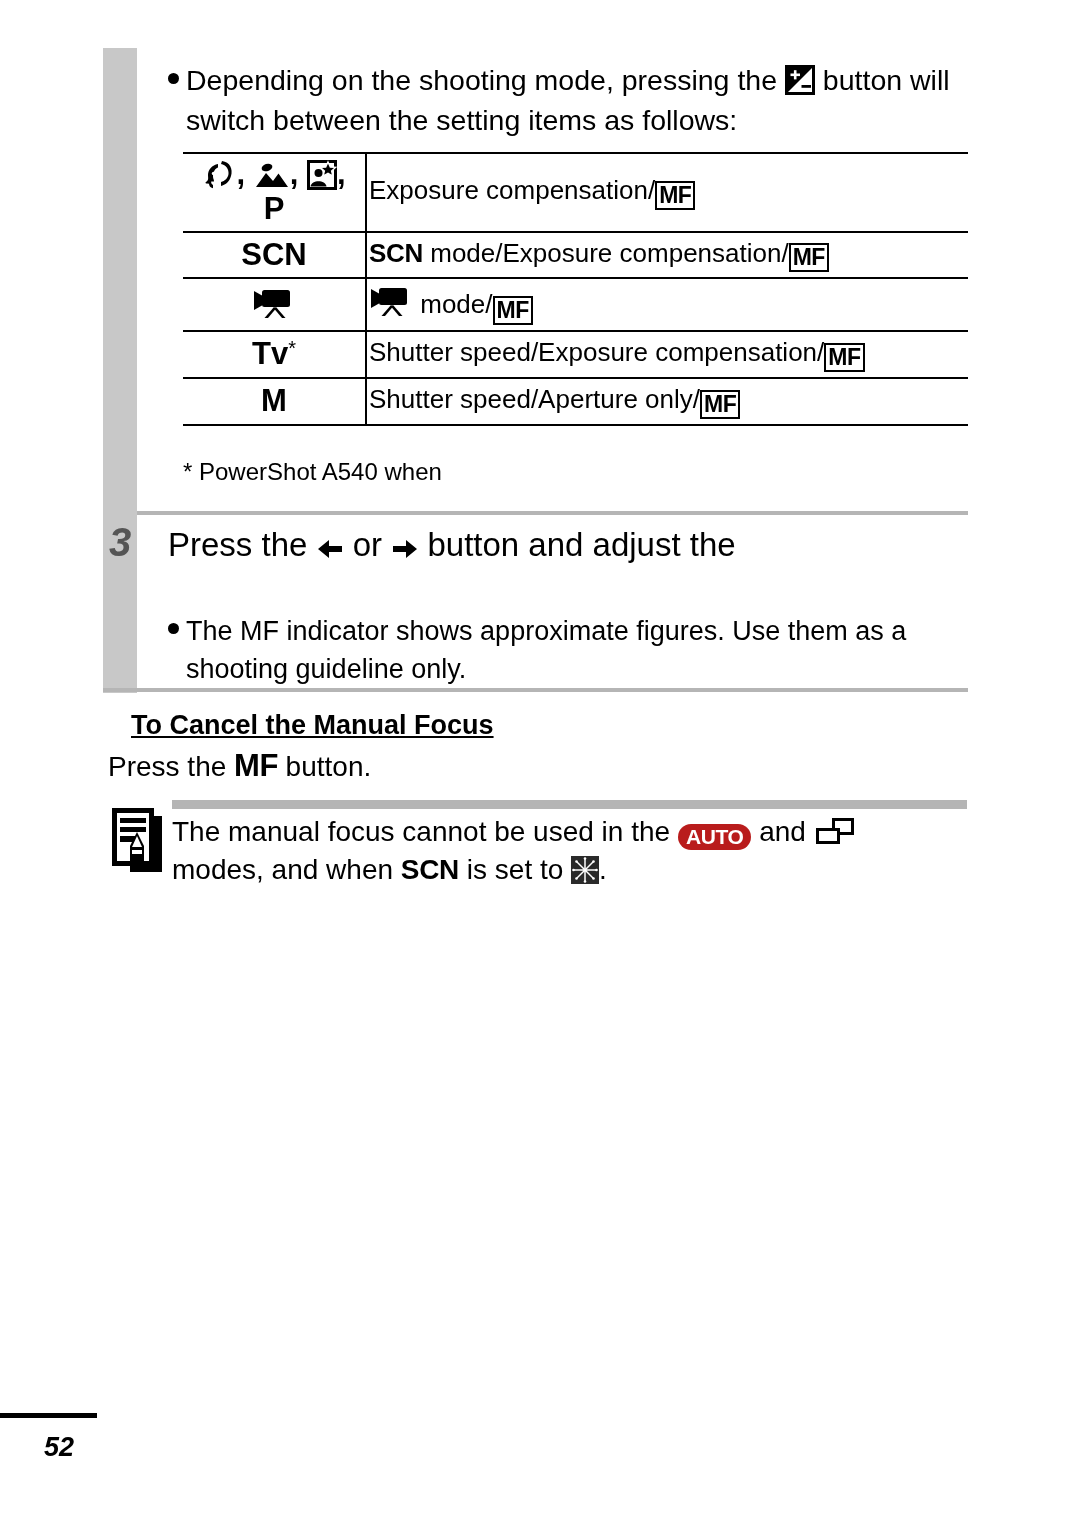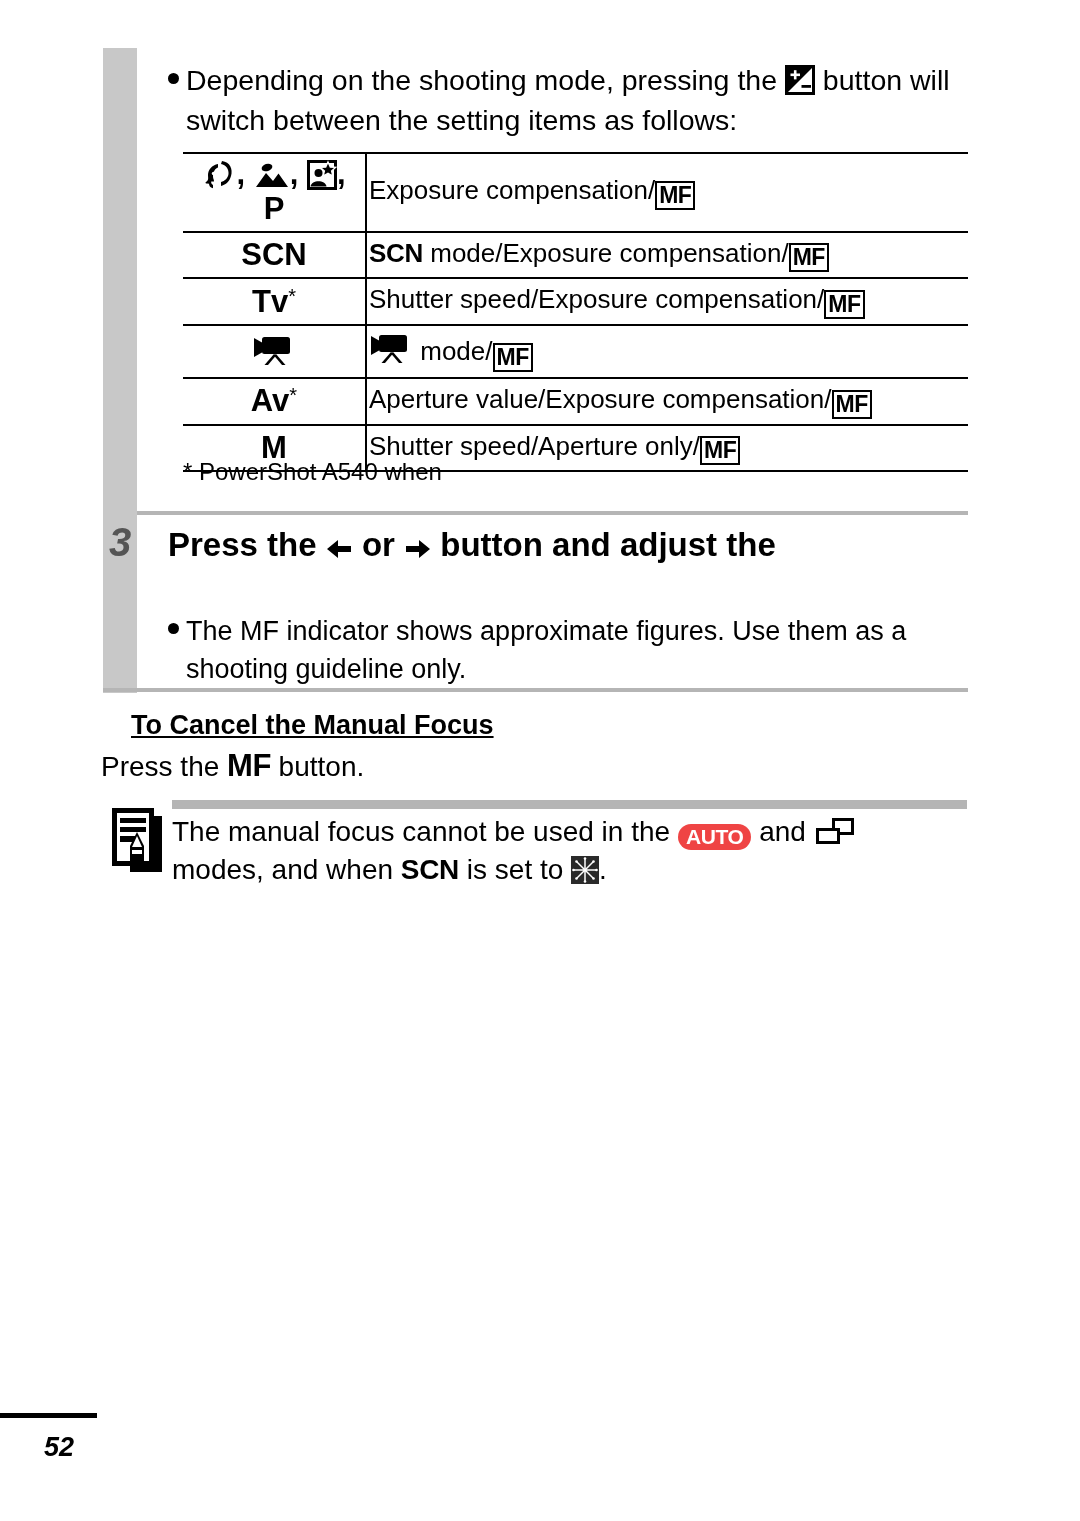--- a/index.html
+++ b/index.html
@@ -92,21 +92,21 @@
     font-weight: bold;
     font-size: 31px;
     letter-spacing: -0.5px;
   }
   .scn-bold {
     font-weight: bold;
     letter-spacing: -0.3px;
   }
   .auto-badge {
     display: inline-block;
-    background: #ef4444;
+    background: #b91c1c;
     color: #fff;
     border-radius: 999px;
     font-weight: bold;
     font-size: 21px;
     line-height: 26px;
     padding: 0 8px;
     letter-spacing: -0.4px;
     vertical-align: -0.12em;
   }
 
@@ -155,21 +155,21 @@
     font-size: 24px;
   }
 
   
   .step-title {
     position: absolute;
     left: 168px;
     top: 524px;
     width: 805px;
     font-size: 33px;
-    font-weight: bold;
+    font-weight: normal;
     line-height: 42px;
   }
   .step-bullet {
     position: absolute;
     left: 168px;
     top: 612px;
     width: 810px;
     font-size: 27px;
     line-height: 38px;
   }
@@ -178,21 +178,21 @@
   .cancel-head {
     position: absolute;
     left: 131px;
     top: 710px;
     font-size: 27px;
     font-weight: bold;
     text-decoration: underline;
   }
   .cancel-text {
     position: absolute;
-    left: 101px;
+    left: 108px;
     top: 748px;
     font-size: 28px;
   }
 
   
   .note-bar {
     position: absolute;
     left: 172px;
     top: 800px;
     width: 795px;
@@ -294,29 +294,20 @@
     <td class="col-mode">
       <span>SCN</span>
     </td>
     <td class="col-desc">
       <span class="scn-bold">SCN</span><span> mode/Exposure compensation/</span><span class="mf-box">MF</span>
     </td>
   </tr>
 
   <tr>
     <td class="col-mode">
-      <span>Tv</span><span class="star-sup">*</span>
-    </td>
-    <td class="col-desc">
-      <span>Shutter speed/Exposure compensation/</span><span class="mf-box">MF</span>
-    </td>
-  </tr>
-
-  <tr>
-    <td class="col-mode">
       <span class="ic">
         <svg width="44" height="34" viewBox="0 0 44 34">
           <polygon points="2,5 10,9.5 10,19.5 2,24" fill="#000"></polygon>
           <rect x="10" y="4" width="28" height="17" rx="2.5" fill="#000"></rect>
           <polygon points="22,21 12.5,32 16,32 24,22.5" fill="#000"></polygon>
           <polygon points="24,21 33.5,32 30,32 22,22.5" fill="#000"></polygon>
         </svg>
       </span>
     </td>
     <td class="col-desc">
@@ -326,26 +317,27 @@
           <rect x="10" y="4" width="28" height="17" rx="2.5" fill="#000"></rect>
           <polygon points="22,21 12.5,32 16,32 24,22.5" fill="#000"></polygon>
           <polygon points="24,21 33.5,32 30,32 22,22.5" fill="#000"></polygon>
         </svg>
       </span><span> mode/</span><span class="mf-box">MF</span>
     </td>
   </tr>
 
   <tr>
     <td class="col-mode">
-      <span>Av</span><span class="star-sup">*</span>
+      <span>Tv</span><span class="star-sup">*</span>
     </td>
     <td class="col-desc">
-      <span>Aperture value/Exposure compensation/</span><span class="mf-box">MF</span>
+      <span>Shutter speed/Exposure compensation/</span><span class="mf-box">MF</span>
     </td>
   </tr>
+
 
   <tr>
     <td class="col-mode">
       <span>M</span>
     </td>
     <td class="col-desc">
       <span>Shutter speed/Aperture only/</span><span class="mf-box">MF</span>
     </td>
   </tr>
 </tbody>

